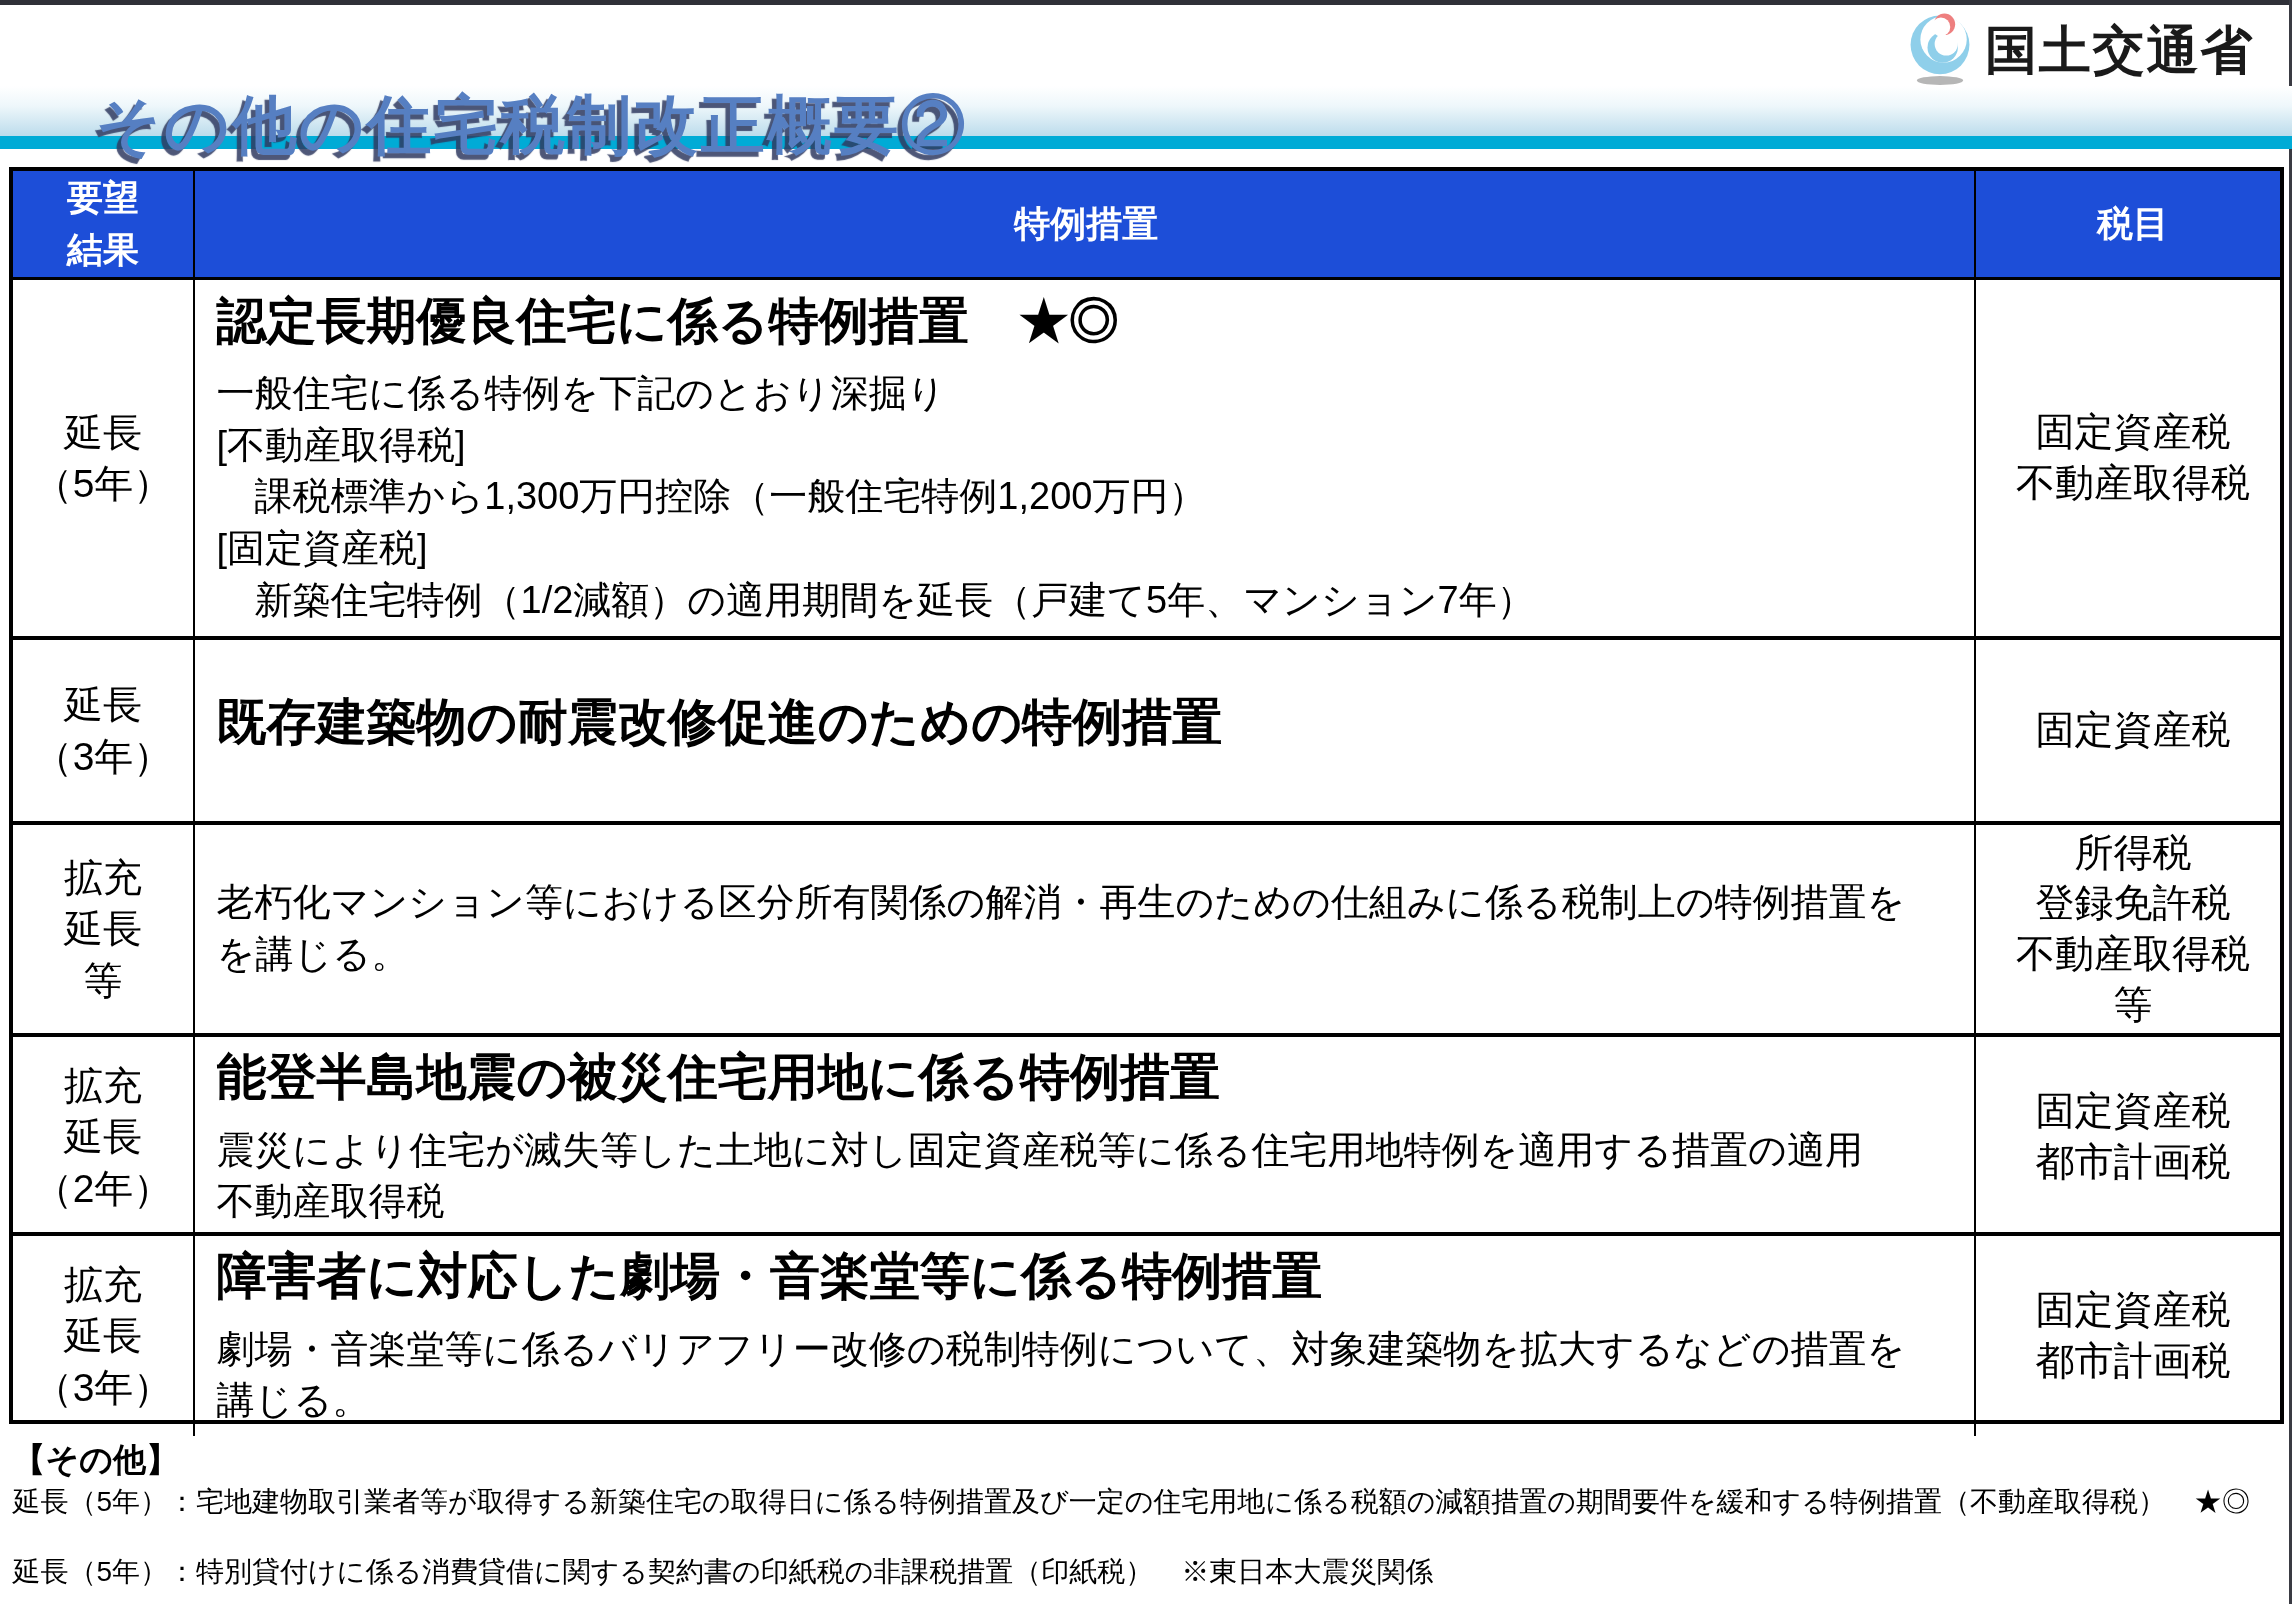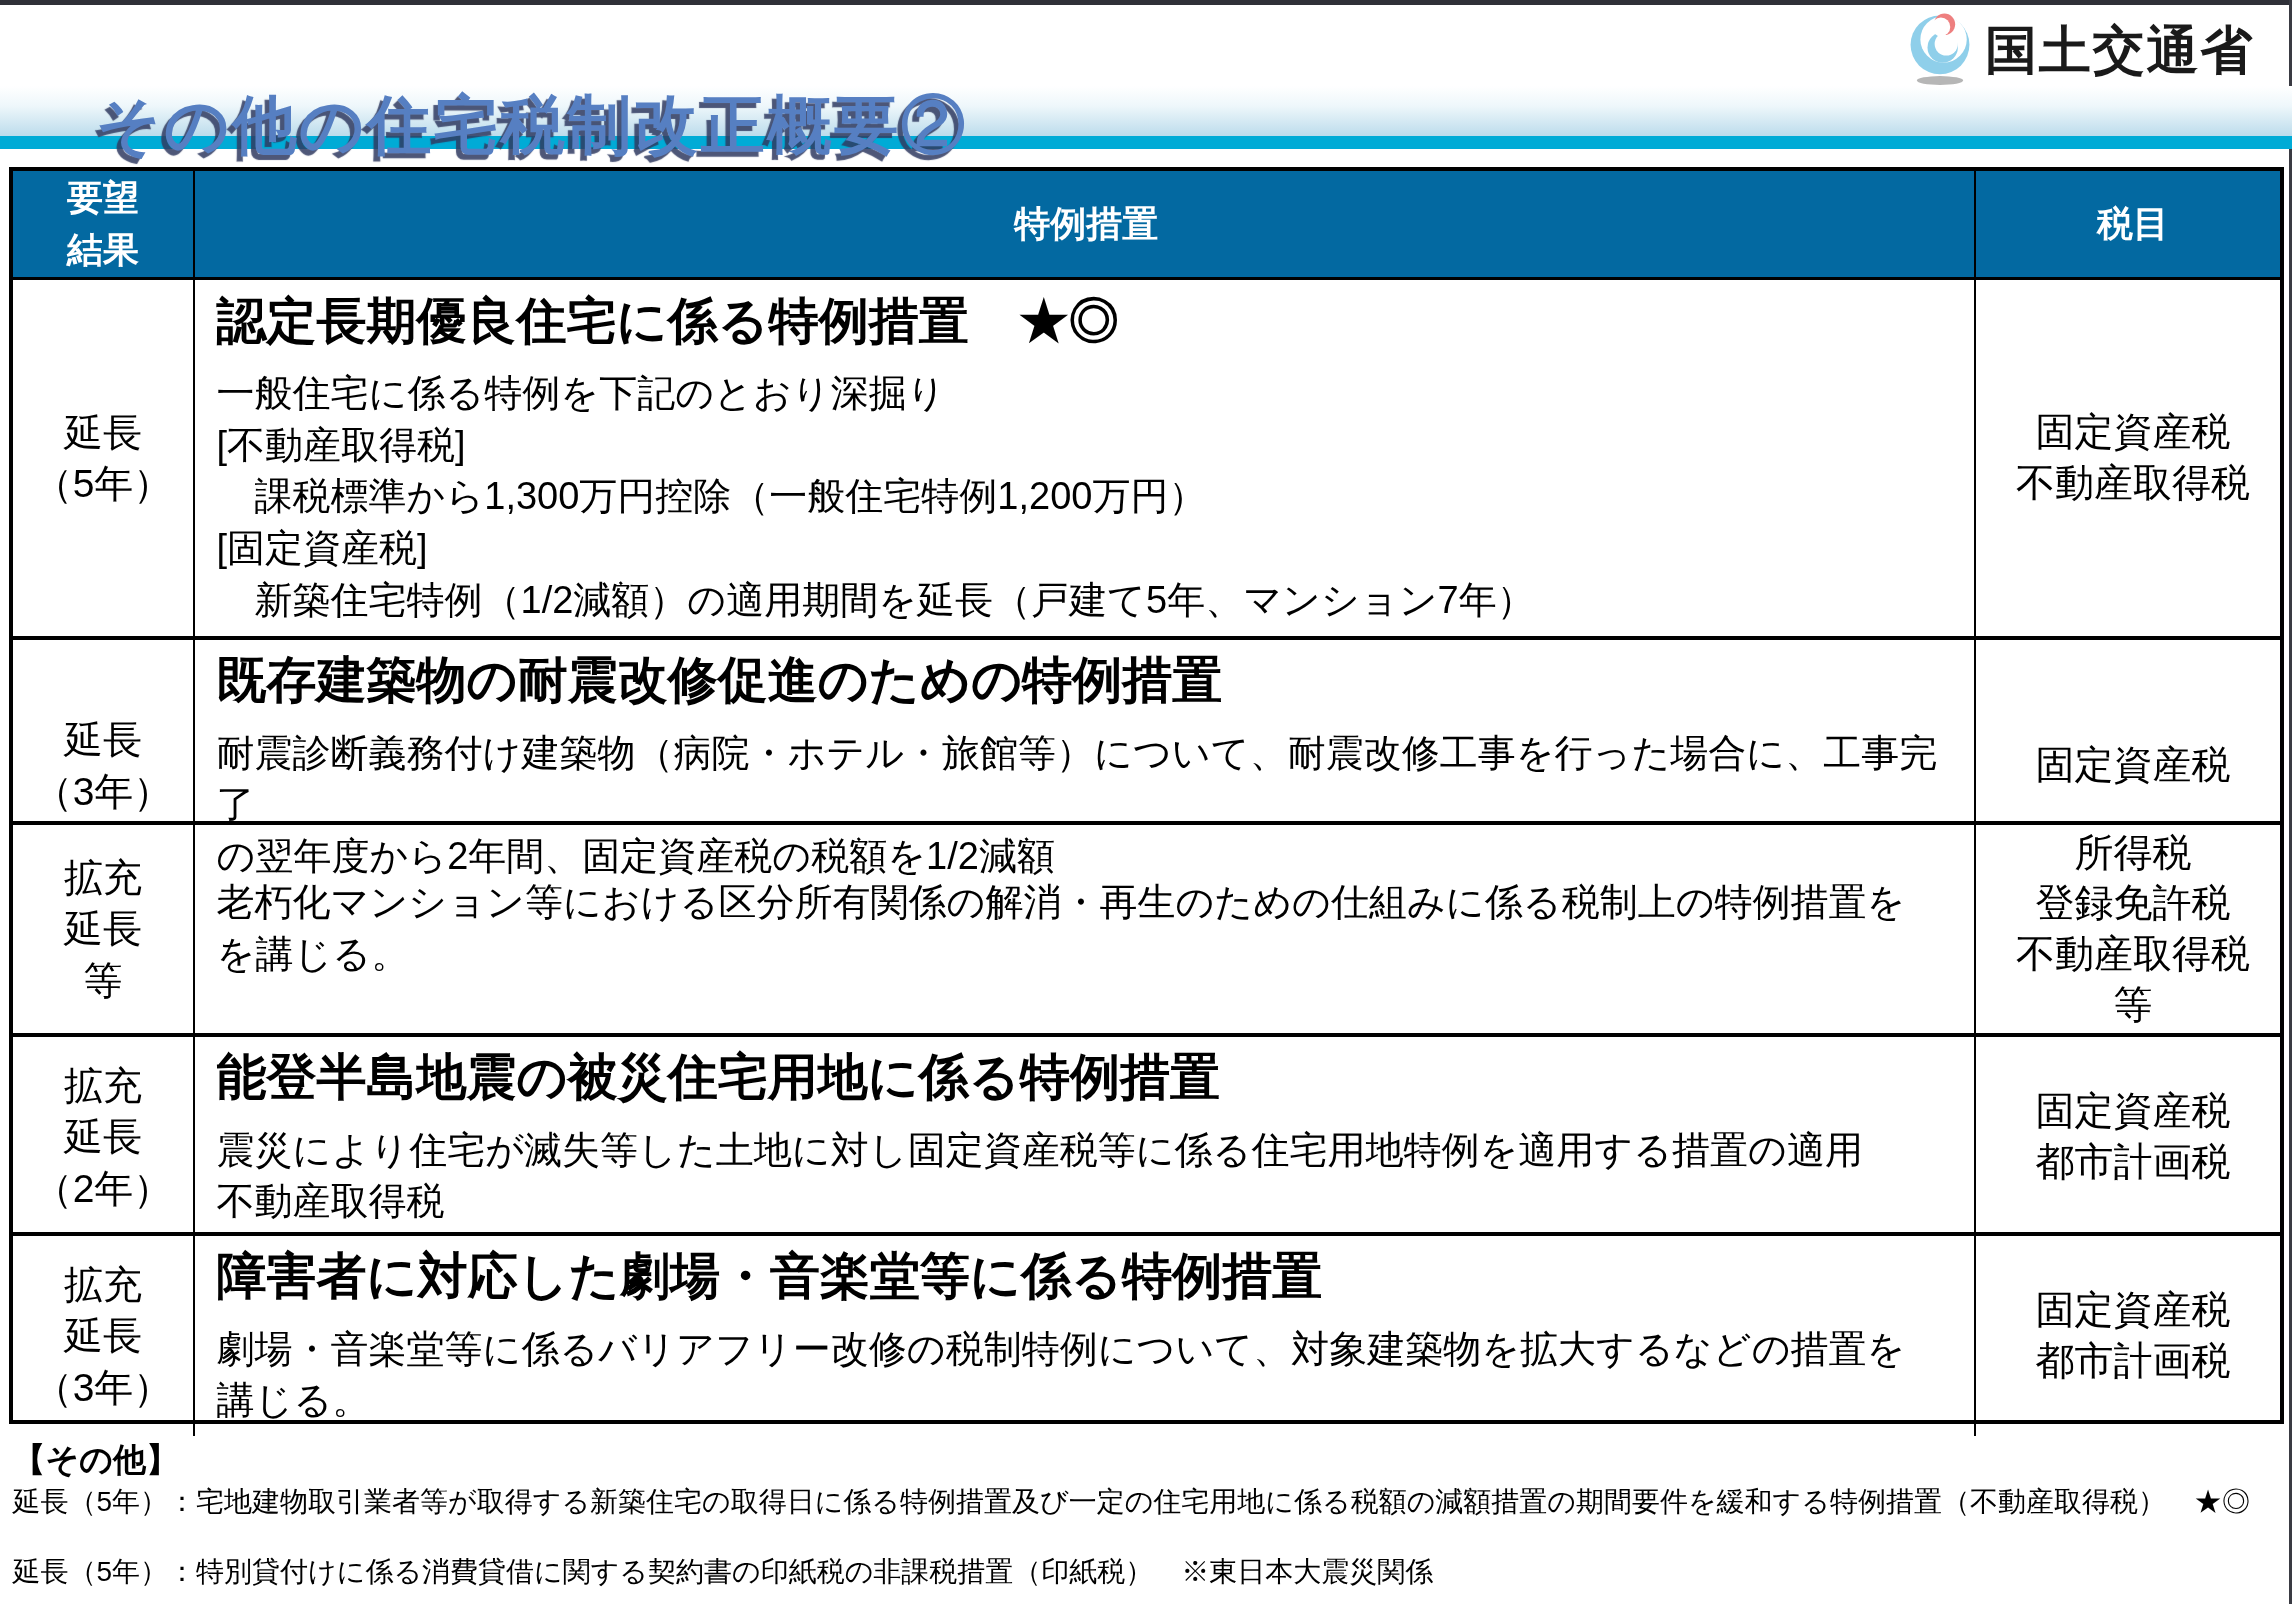--- a/index.html
+++ b/index.html
@@ -25,21 +25,21 @@
 
   .logo { position:absolute; top:9px; right:39px; z-index:3; display:flex; align-items:flex-end; gap:12.5px; }
   .logo-text { font-size:52px; font-weight:600; color:#1a1a1a; letter-spacing:1.8px; }
 
   .table {
     position:absolute; left:9px; top:167px; width:2275px;
     border:4.5px solid #000; background:#fff; box-sizing:border-box;
   }
   .trow { display:grid; grid-template-columns:182px 1fr 304px; border-bottom:4.5px solid #000; }
   .trow:last-child { border-bottom:none; }
-  .trow.header { height:106px; border-bottom:3.6px solid #000; background:#0369a1; }
+  .trow.header { height:106px; border-bottom:3.6px solid #000; background:#1d4ed8; }
   .h-r0 { height:356px; }
   .h-r1 { height:181px; }
   .h-r2 { height:208px; }
   .h-r3 { height:195px; }
   .h-r4 { height:184px; }
 
   .c1, .c2, .c3 { display:flex; box-sizing:border-box; min-width:0; }
   .c1 {
     border-right:2.7px solid #000; align-items:center; justify-content:center;
     text-align:center; font-size:39px; line-height:1.32; white-space:pre-line;
@@ -110,22 +110,20 @@
       </div>
       <div class="c3">固定資産税
 不動産取得税</div>
     </div>
 
     <div class="trow h-r1">
       <div class="c1">延長
 （3年）</div>
       <div class="c2">
         <div class="row-title">既存建築物の耐震改修促進のための特例措置</div>
-        <div class="row-body">耐震診断義務付け建築物（病院・ホテル・旅館等）について、耐震改修工事を行った場合に、工事完了
-の翌年度から2年間、固定資産税の税額を1/2減額</div>
       </div>
       <div class="c3">固定資産税</div>
     </div>
 
     <div class="trow h-r2">
       <div class="c1">拡充
 延長
 等</div>
       <div class="c2">
         <div class="row-body">老朽化マンション等における区分所有関係の解消・再生のための仕組みに係る税制上の特例措置を

